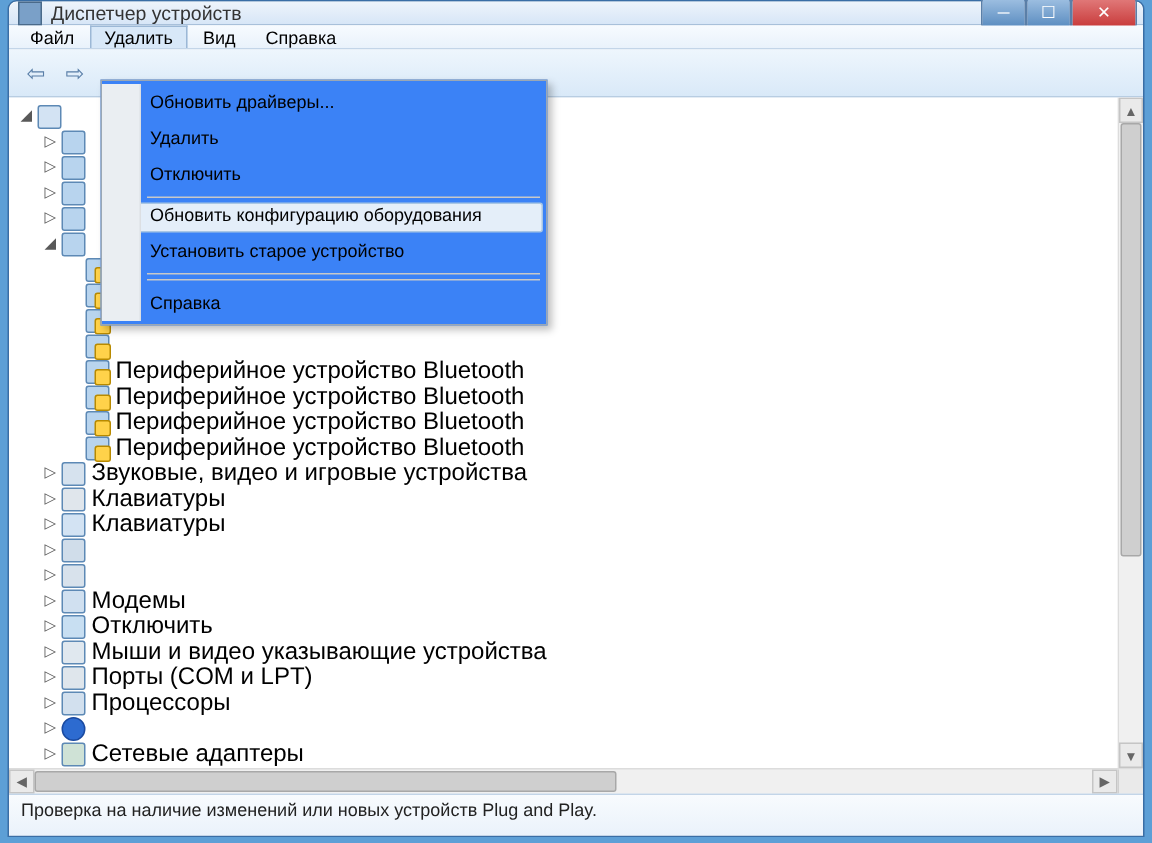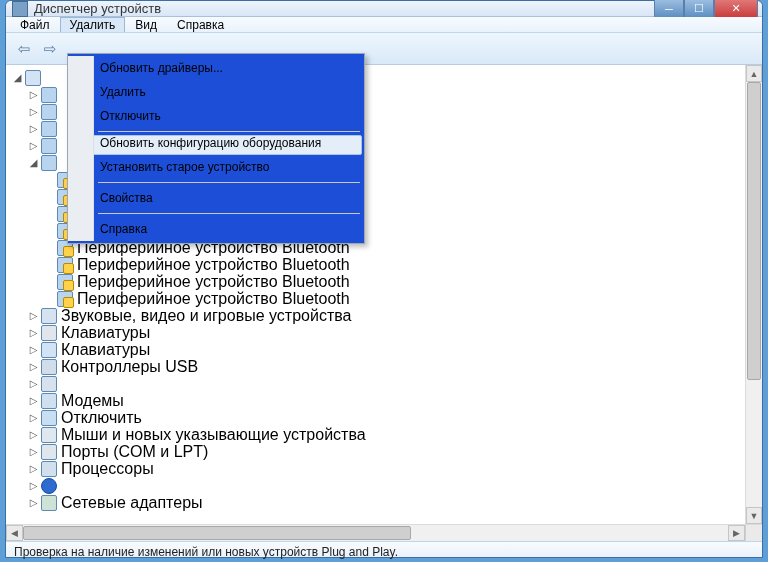--- a/index.html
+++ b/index.html
@@ -89,21 +89,21 @@
   .sb-track { flex:1; position:relative; }
   .sb-thumb { position:absolute; top:0; left:1px; right:1px; height:70%; background:#cfcfcf; border:1px solid #a8a8a8; border-radius:2px;}
   .scrollbar-h {
     height: 17px; background:#f0f0f0; border-top:1px solid #dcdcdc;
     display:flex;
   }
   .scrollbar-h .sb-btn{width:17px;height:100%;}
   .scrollbar-h .sb-track{flex:1;position:relative;}
   .scrollbar-h .sb-thumb{top:1px;bottom:1px;left:0;height:auto;width:55%;}
   .statusbar {
-    height: 16px; background: linear-gradient(#f8fbfe,#eaf2fb);
+    height: 28px; background: linear-gradient(#f8fbfe,#eaf2fb);
     border-top: 1px solid #c3d5e8;
     padding: 3px 8px; font-size: 12px; color: #222;
   }
   .tree ul { list-style:none; margin:0; padding:0 0 0 16px; }
   .tree > ul { padding-left: 2px; }
   .tree li { white-space: nowrap; line-height: 17px; }
   .tree .row {
     display:flex; align-items:center; height:17px; gap:2px;
   }
   .exp {
@@ -129,21 +129,21 @@
   .ico.storage{background:#d8e2ec;}
   .ico.modem{background:#d0e0f0;}
   .ico.monitor{background:#c8dff2;}
   .ico.mouse{background:#e0e8ef;}
   .ico.port{background:#dfe6ec;}
   .ico.cpu{background:#d2e0ee;}
   .ico.net{background:#cfe2d6;}
   .txt{font-size:16px;color:#000;padding-left:2px;}
   .context-menu {
     position:absolute; left:61px; top:52px; width:298px;
-    background:#1d4ed8; border:1px solid #9aa7b5;
+    background:#3b82f6; border:1px solid #9aa7b5;
     box-shadow: 3px 3px 5px rgba(0,0,0,0.25);
     padding:2px;
     z-index: 100;
   }
   .cm-item {
     padding: 5px 24px 5px 30px; font-size:12px; color:#000;
   }
   .cm-item.highlight {
     background:#e4eef9; border:1px solid #a8c6e4; padding:0 23px 4px 29px;
     border-radius:2px;
@@ -289,21 +289,20 @@
                 <div class="row">
                   <span class="exp">▷</span>
                   <span class="ico computer"></span>
                   <span class="txt">Клавиатуры</span>
                 </div>
               </li>
             <li>
                 <div class="row">
                   <span class="exp">▷</span>
                   <span class="ico usb"></span>
-                  <span class="txt">Контроллеры USB</span>
                 </div>
               </li>
             <li>
                 <div class="row">
                   <span class="exp">▷</span>
                   <span class="ico storage"></span>
                 </div>
               </li>
             <li>
                 <div class="row">
@@ -316,21 +315,21 @@
                 <div class="row">
                   <span class="exp">▷</span>
                   <span class="ico monitor"></span>
                   <span class="txt">Отключить</span>
                 </div>
               </li>
             <li>
                 <div class="row">
                   <span class="exp">▷</span>
                   <span class="ico mouse"></span>
-                  <span class="txt">Мыши и новых указывающие устройства</span>
+                  <span class="txt">Мыши и видео указывающие устройства</span>
                 </div>
               </li>
             <li>
                 <div class="row">
                   <span class="exp">▷</span>
                   <span class="ico port"></span>
                   <span class="txt">Порты (COM и LPT)</span>
                 </div>
               </li>
             <li>
@@ -382,18 +381,17 @@
 
   <div class="context-menu">
     <div class="cm-gutter"></div>
     <div class="cm-item">Обновить драйверы...</div>
     <div class="cm-item">Удалить</div>
     <div class="cm-item">Отключить</div>
     <div class="cm-sep"></div>
     <div class="cm-item highlight">Обновить конфигурацию оборудования</div>
     <div class="cm-item">Установить старое устройство</div>
     <div class="cm-sep"></div>
-    <div class="cm-item">Свойства</div>
     <div class="cm-sep"></div>
     <div class="cm-item">Справка</div>
   </div>
 
 </div>
 
 </body></html>

